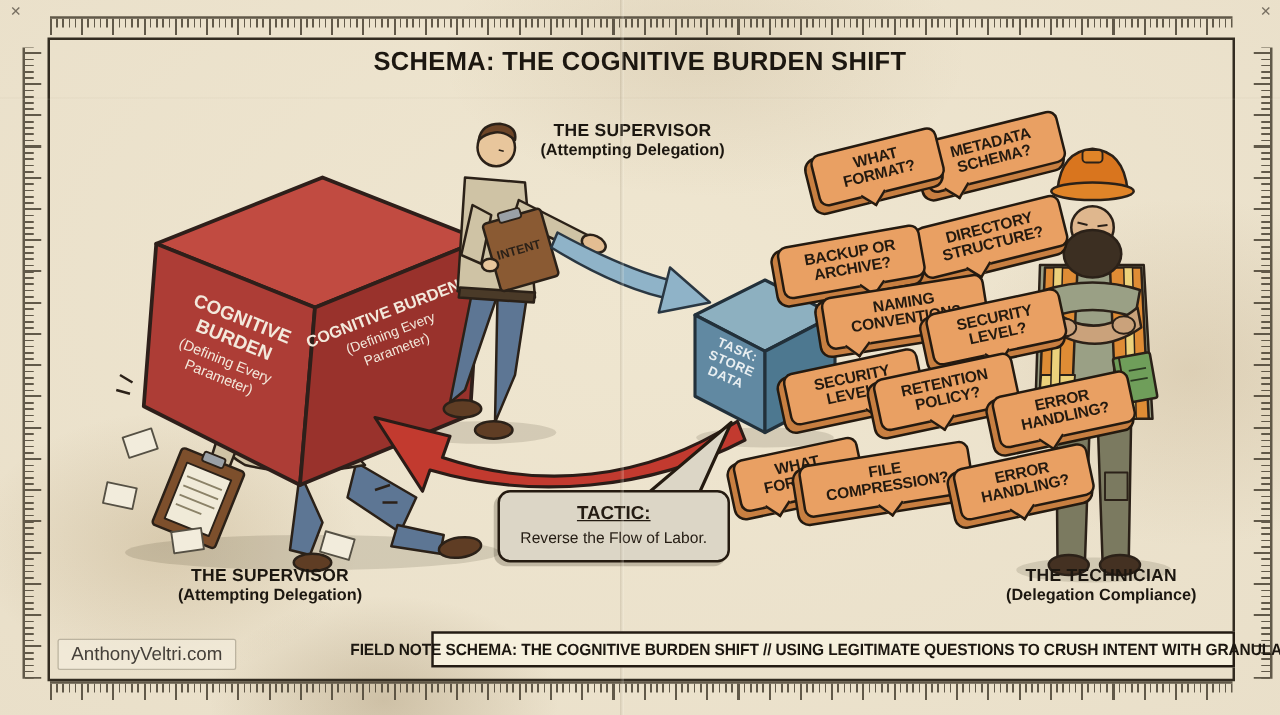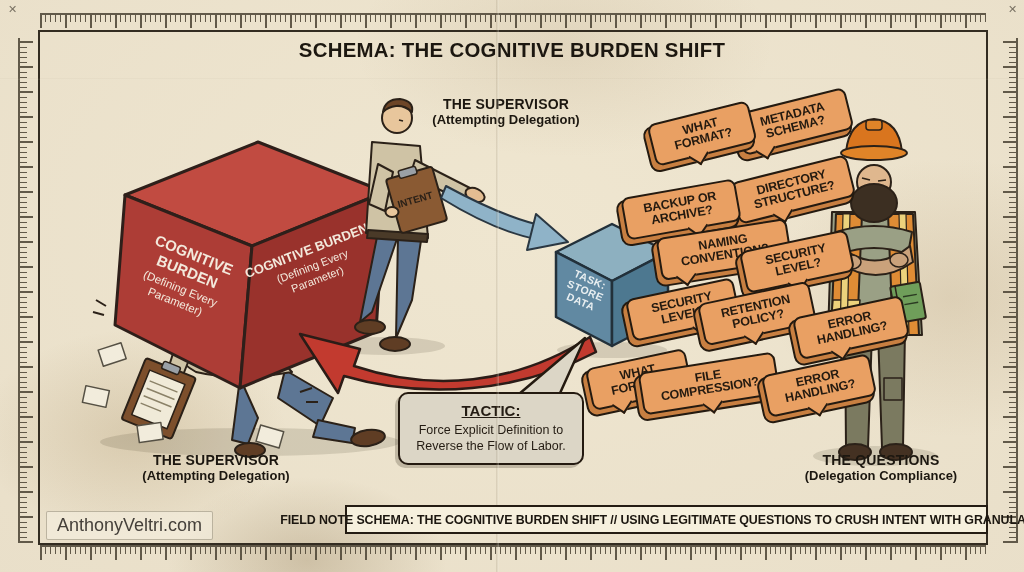--- a/index.html
+++ b/index.html
@@ -32,21 +32,21 @@
   .ruler-left{left:18px;border-left:2px solid #4a4233;background-size:13px 100%,7px 100%;background-position:left top;}
   .ruler-right{left:1000px;border-right:2px solid #4a4233;background-size:13px 100%,7px 100%;background-position:right top;}
   .frame{position:absolute;left:38px;top:30px;width:946px;height:511px;border:2.5px solid #332c21;z-index:1;}
   .corner-mark{position:absolute;font-size:11px;color:#3a332a;opacity:.65;z-index:2;}
   
   .title{position:absolute;left:0;right:0;top:38px;text-align:center;z-index:5;
     font-size:21px;font-weight:bold;letter-spacing:.3px;color:#1c1710;transform:scaleX(.97);}
   .actor-label{position:absolute;z-index:5;text-align:center;color:#1c1710;}
   .actor-label .l1{font-size:14px;font-weight:bold;display:block;letter-spacing:.2px;}
   .actor-label .l2{font-size:13px;display:block;font-weight:bold;}
-  .watermark{position:absolute;left:46px;top:511px;z-index:5;font-size:18px;color:#45403a;
+  .watermark{position:absolute;left:46px;top:511px;z-index:5;font-size:15px;color:#45403a;
     padding:3px 10px;border:1px solid rgba(90,80,60,.35);background:rgba(246,240,226,.55);border-radius:2px;text-align:center;}
   .footer{position:absolute;left:345px;top:505px;width:643px;height:29px;z-index:7;
     background:#f6f0dd;border:2.5px solid #241c13;display:flex;align-items:center;justify-content:center;box-sizing:border-box;}
   .footer span{font-size:13px;font-weight:bold;white-space:nowrap;transform:scaleX(.955);letter-spacing:-.1px;color:#1c1710;}
   
   .bubble{position:absolute;z-index:4;background:#e9a063;border:2.5px solid #241a10;border-radius:8px;
     padding:6px 8px;text-align:center;color:#241a10;font-weight:bold;font-size:12.5px;line-height:1.06;
     letter-spacing:-.2px;box-shadow:-4px 4px 0 0 #c87f41,-4px 4px 0 2px #241a10;}
   .bubble .bline{display:block;}
   .tail{position:absolute;width:13px;height:13px;background:#e9a063;transform:rotate(45deg);
@@ -207,21 +207,21 @@
 
   <div class="actor-label" style="left:400px;top:96px;width:212px;">
     <span class="l1">THE SUPERVISOR</span>
     <span class="l2">(Attempting Delegation)</span>
   </div>
   <div class="actor-label" style="left:110px;top:452px;width:212px;">
     <span class="l1">THE SUPERVISOR</span>
     <span class="l2">(Attempting Delegation)</span>
   </div>
   <div class="actor-label" style="left:775px;top:452px;width:212px;">
-    <span class="l1">THE QUESTIONS</span>
+    <span class="l1">THE TECHNICIAN</span>
     <span class="l2">(Delegation Compliance)</span>
   </div>
 
   <div class="bubble" style="left:737px;top:100px;width:94px;transform:rotate(-14deg);">
     <span class="bline">METADATA</span>
     <span class="bline">SCHEMA?</span>
     <span class="tail" style="left:12%;"></span>
   </div>
   <div class="bubble" style="left:650px;top:112px;width:84px;transform:rotate(-14deg);">
     <span class="bline">WHAT</span>
@@ -274,21 +274,20 @@
     <span class="tail" style="left:45%;"></span>
   </div>
   <div class="bubble" style="left:764px;top:364px;width:90px;transform:rotate(-12deg);">
     <span class="bline">ERROR</span>
     <span class="bline">HANDLING?</span>
     <span class="tail" style="left:38%;"></span>
   </div>
 
   <div class="tactic">
     <span class="head">TACTIC:</span>
-    <span class="tline">Force Explicit Definition to</span>
     <span class="tline">Reverse the Flow of Labor.</span>
   </div>
 
   <div class="watermark">AnthonyVeltri.com</div>
   <div class="footer">
     <span>FIELD NOTE SCHEMA: THE COGNITIVE BURDEN SHIFT // USING LEGITIMATE QUESTIONS TO CRUSH INTENT WITH GRANULARITY</span>
   </div>
 
   <div class="crease-v" style="left:496px;"></div>
   <div class="crease-h" style="top:78px;opacity:.5;"></div>

